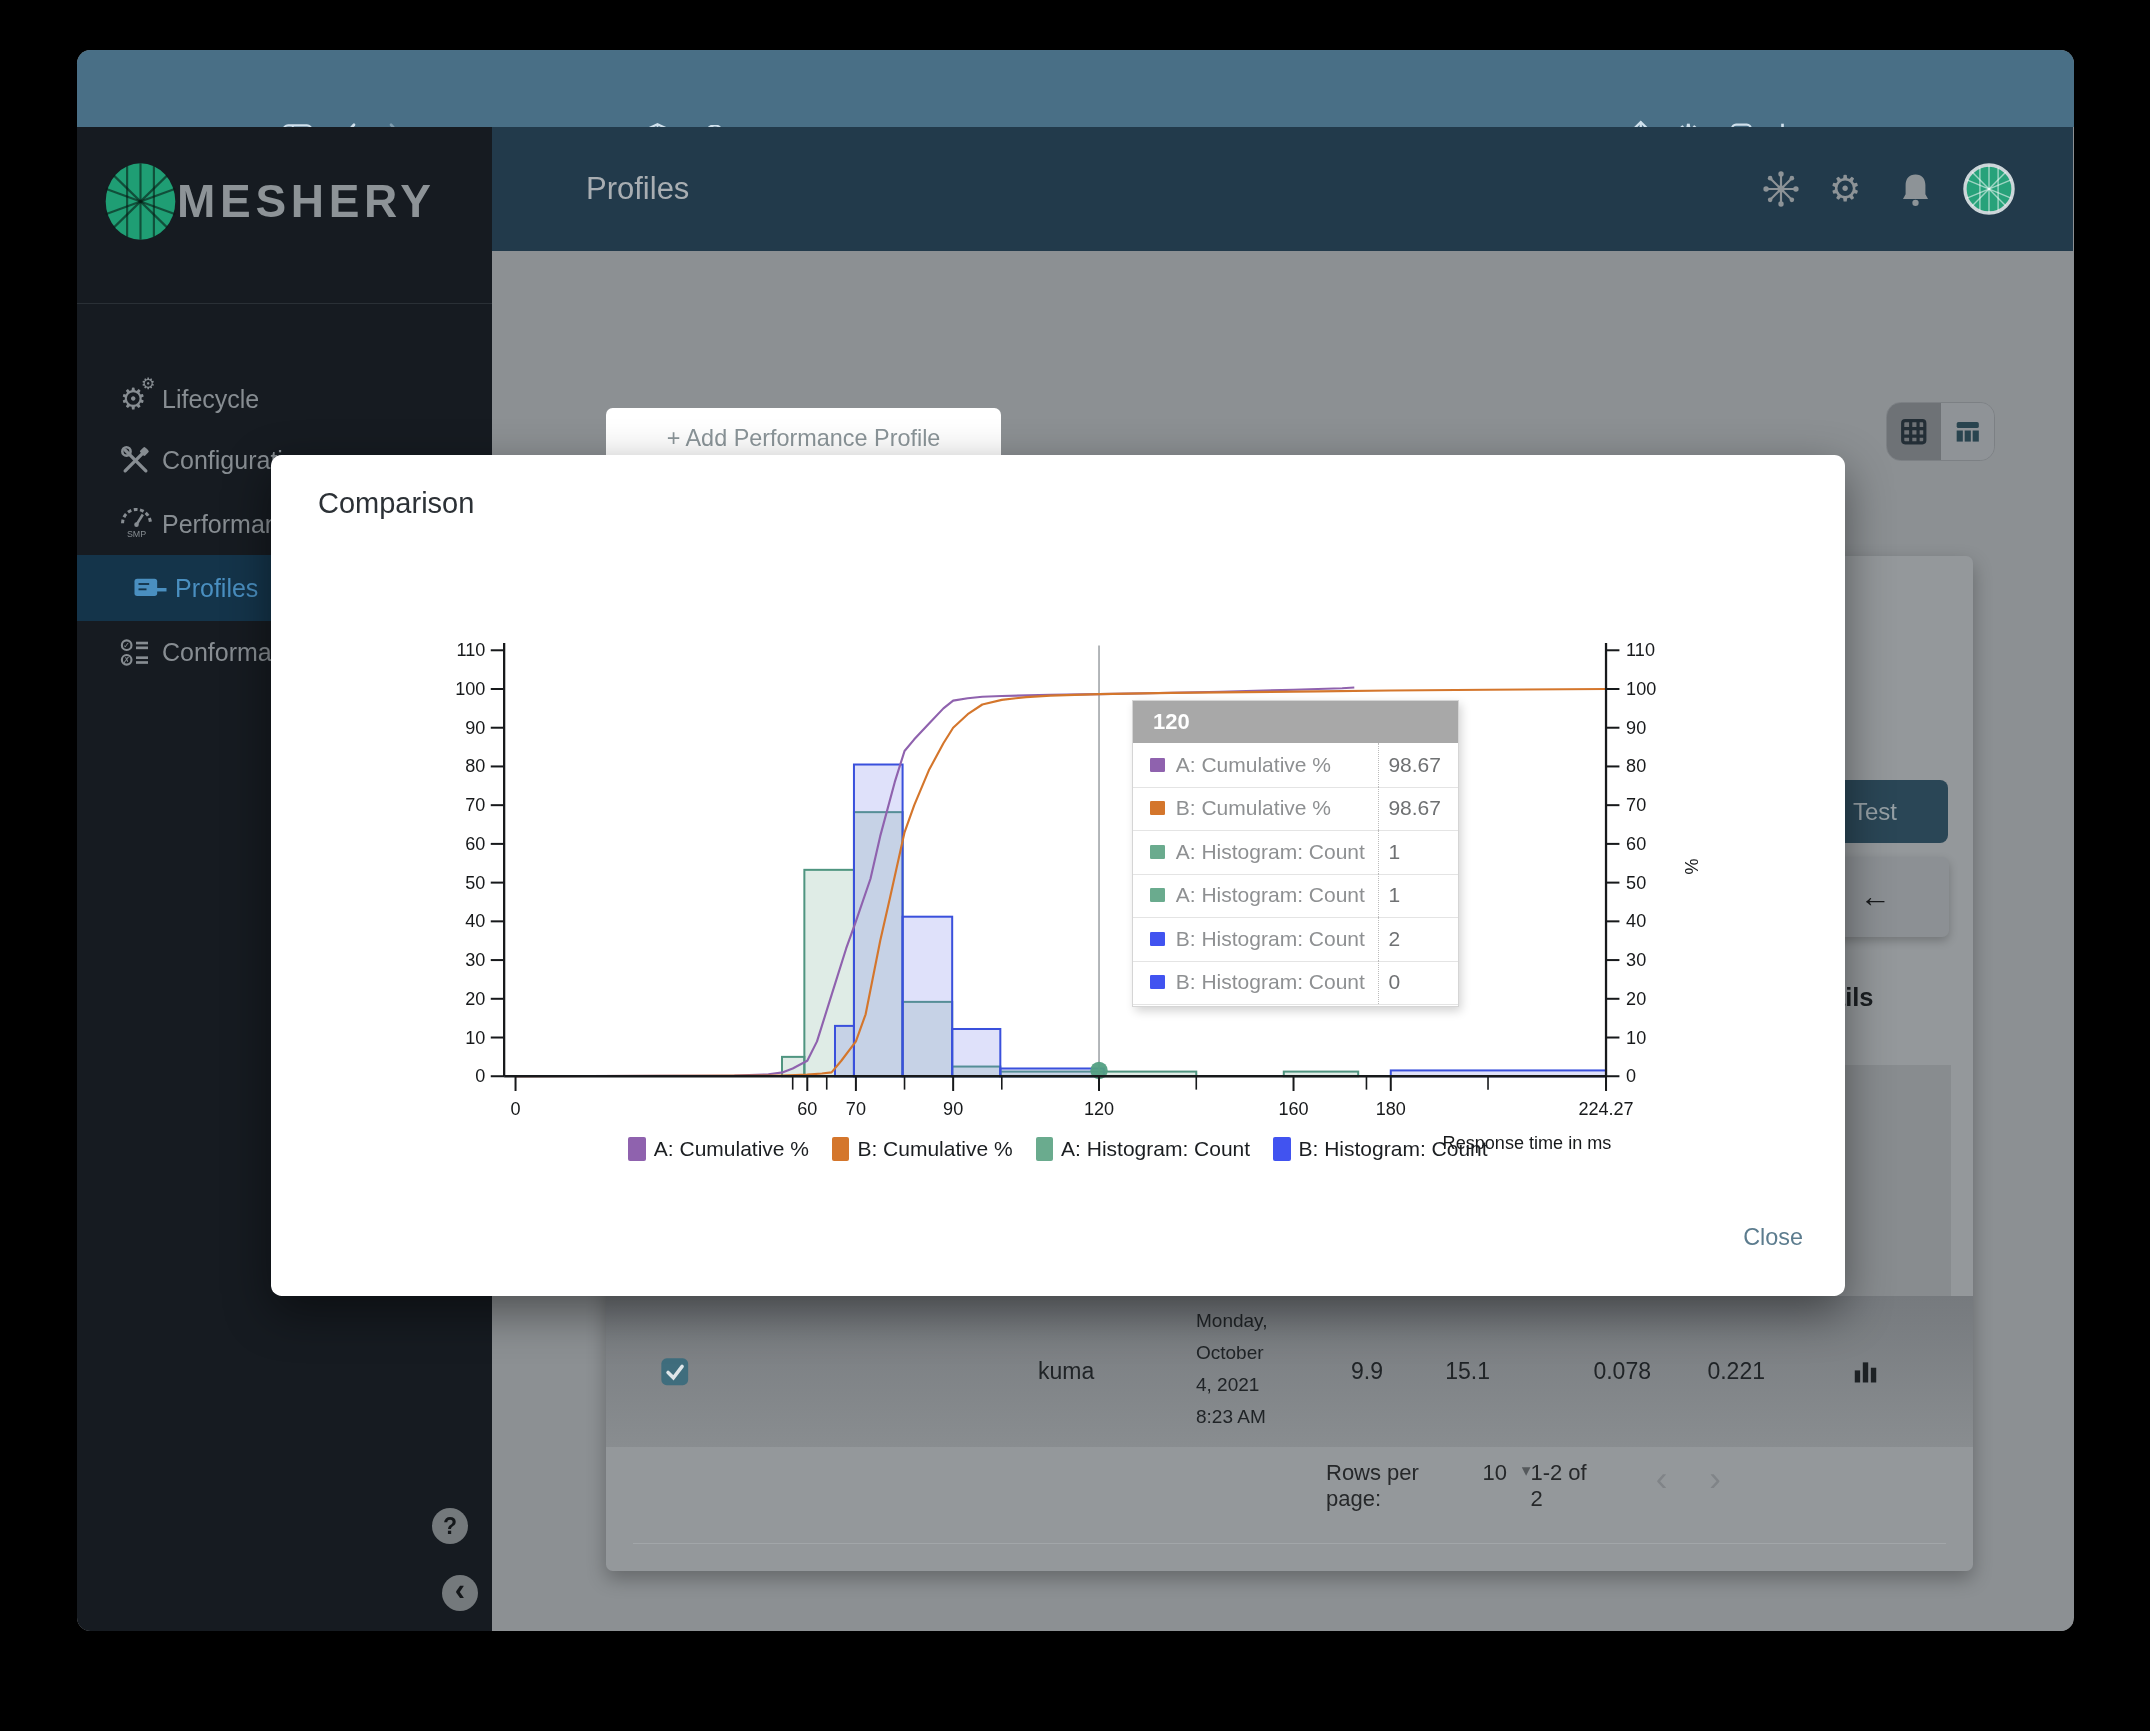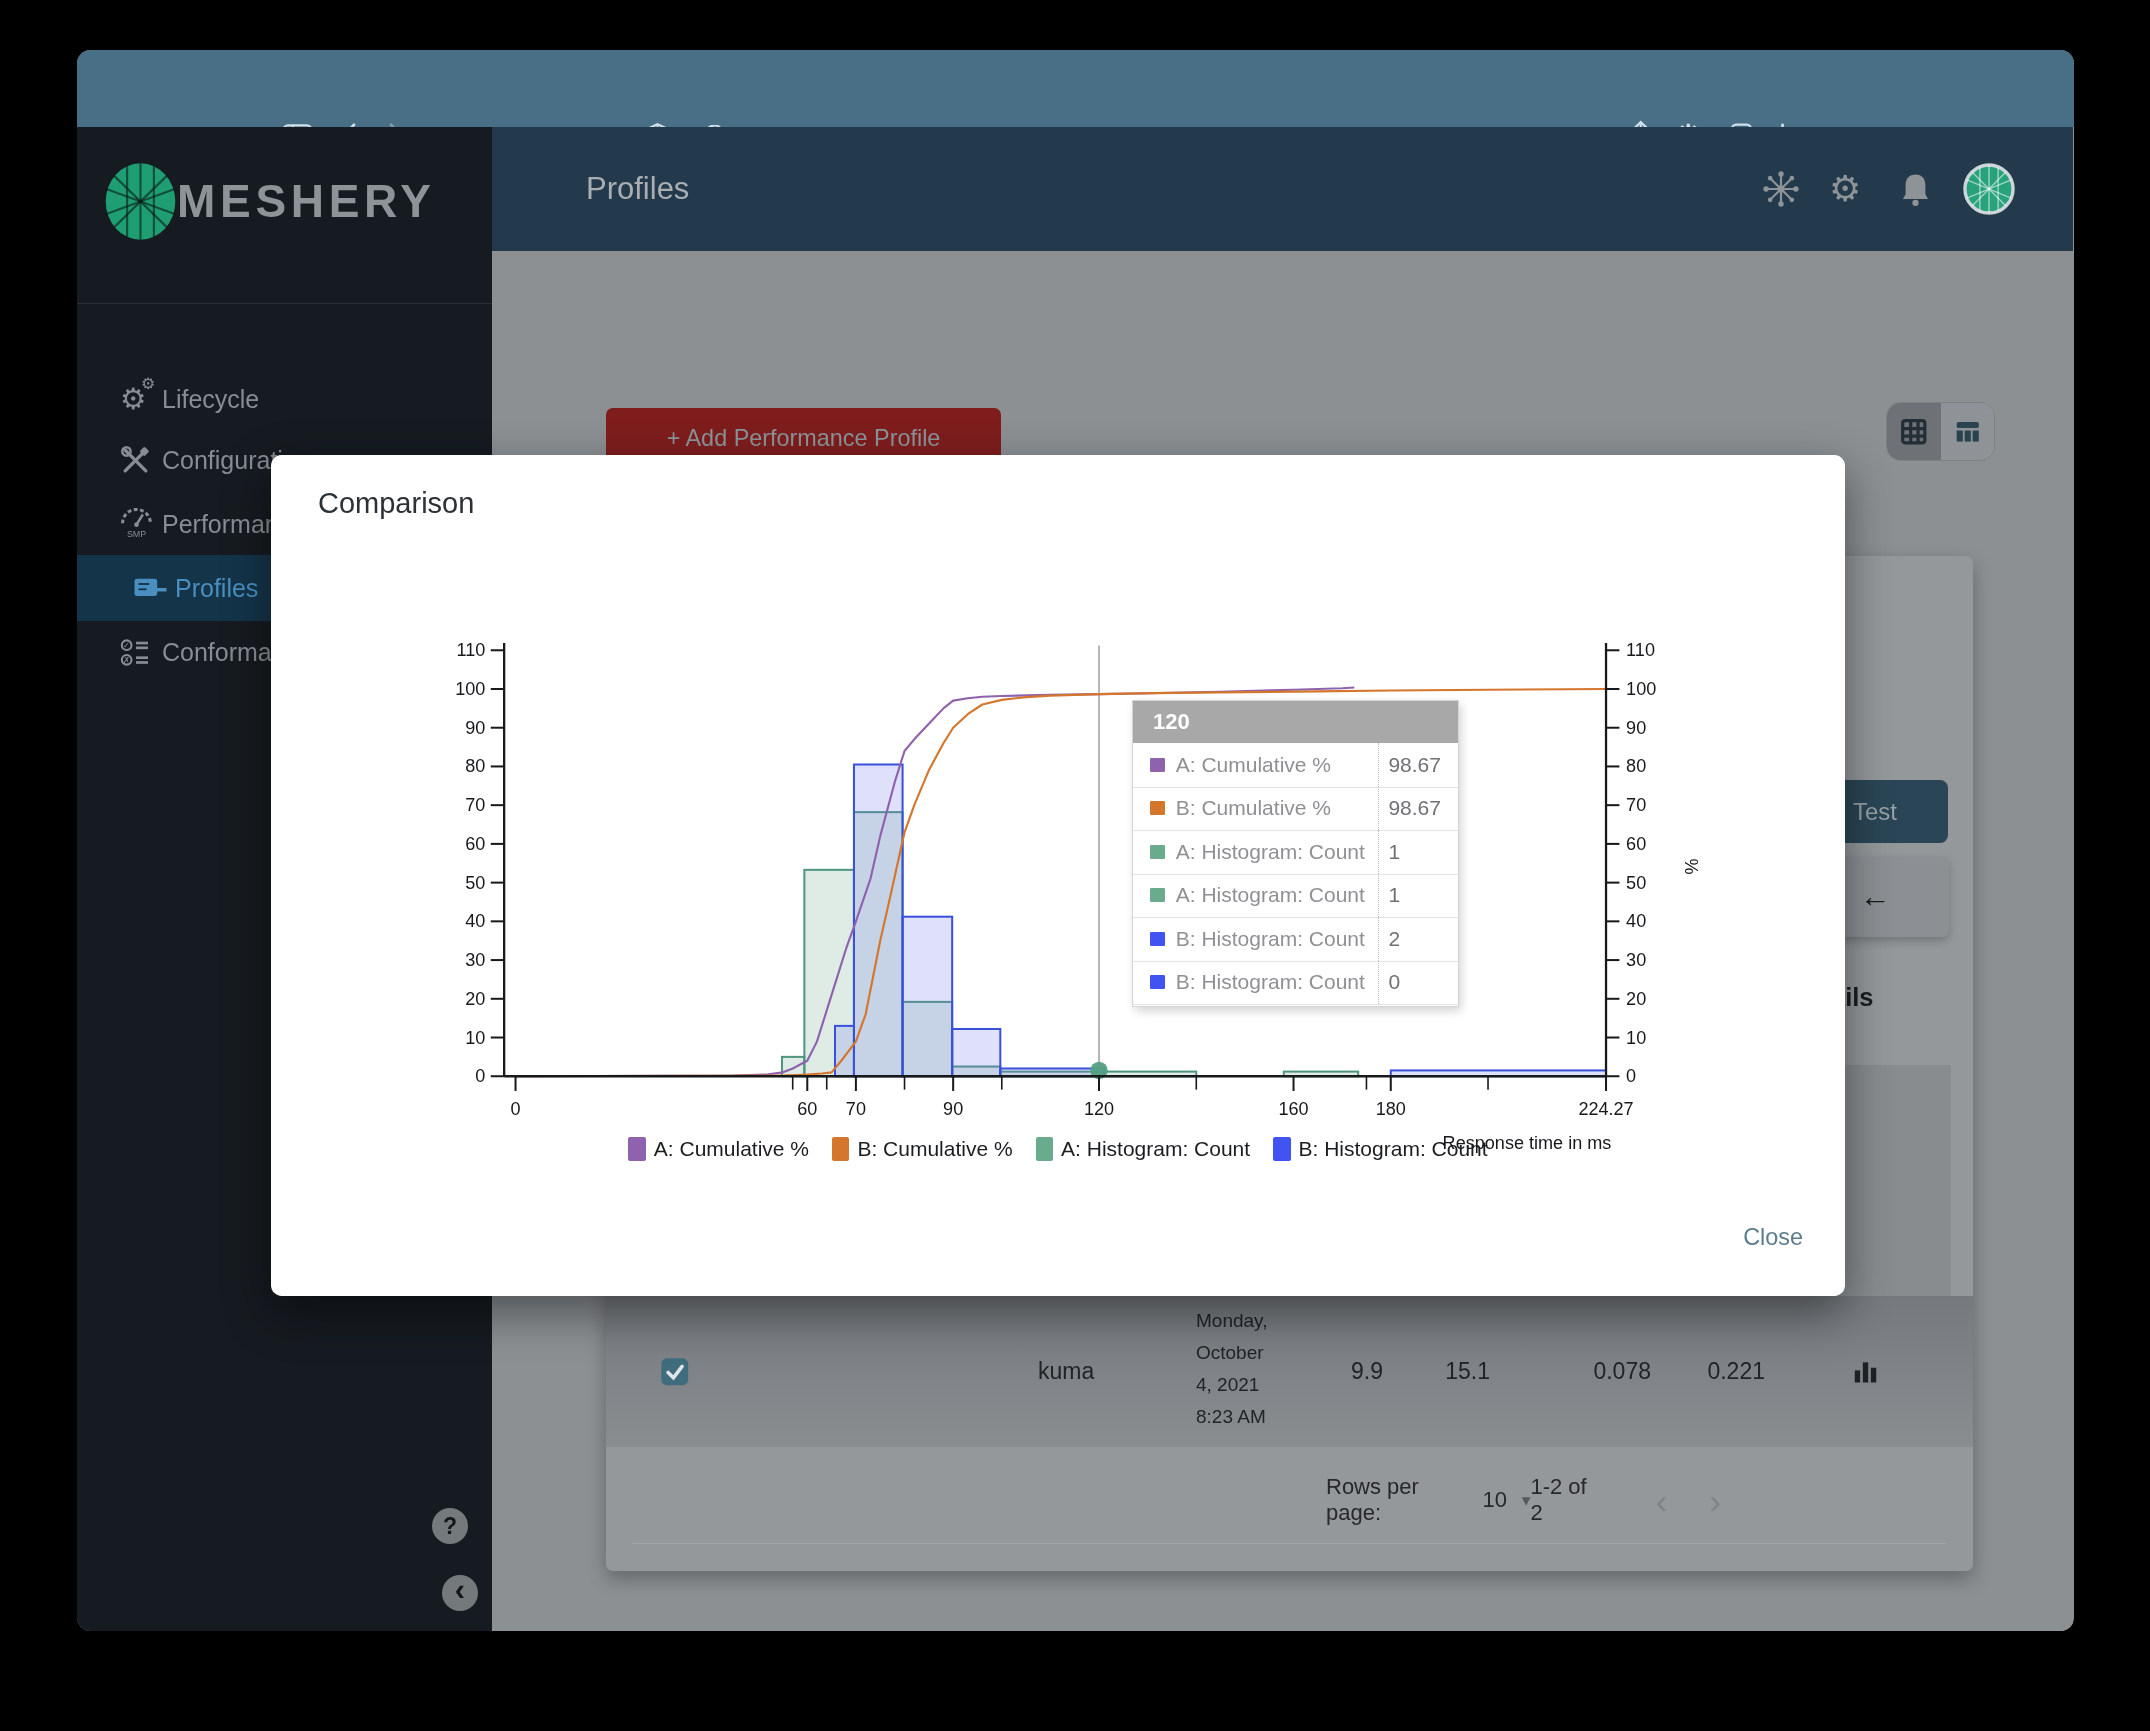--- a/index.html
+++ b/index.html
@@ -23,37 +23,37 @@
   .navsel{background:#14344a;color:#4a8fc0;}
   .navsel .nicon{margin-left:56px;}
   .circbtn{width:36px;height:36px;border-radius:50%;background:#74797c;color:#14171a;
     display:flex;align-items:center;justify-content:center;font-weight:bold;}
   
   #appheader{left:415px;top:77px;width:1581px;height:124px;background:#223a4b;}
   #pagetitle{left:94px;top:0;height:124px;display:flex;align-items:center;font-size:31px;color:#a9aeb2;font-weight:500;}
   .hicon{top:0;height:124px;display:flex;align-items:center;color:#8d9397;}
   
   #content{left:415px;top:201px;width:1581px;height:1380px;background:#8c9093;}
-  #addbtn{left:114px;top:157px;width:395px;height:60px;background:#7f1d1d;border-radius:6.7px;
+  #addbtn{left:114px;top:157px;width:395px;height:60px;background:#ffffff;border-radius:6.7px;
     display:flex;align-items:center;justify-content:center;color:#8b9599;font-size:23.4px;}
   #viewtoggle{left:1394px;top:151px;width:107px;height:57px;border:1.3px solid #7c8084;border-radius:14.7px;display:flex;overflow:hidden;}
   .togbtn{width:50%;display:flex;align-items:center;justify-content:center;}
   #card{left:114px;top:305px;width:1367px;height:1015px;background:#94989b;border-radius:6.7px;
     box-shadow:0 8px 19px rgba(0,0,0,0.28);}
   #testbtn{left:1196px;top:224px;width:146px;height:63px;background:#2a4656;border-radius:8px;
     display:flex;align-items:center;justify-content:center;color:#96a0a5;font-size:24px;}
   #arrowcard{left:1196px;top:301px;width:147px;height:80px;background:#8c9094;border-radius:6.7px;
     box-shadow:0 4px 9.4px rgba(0,0,0,0.22);display:flex;align-items:center;justify-content:center;
     color:#17191b;font-size:31px;}
   #detailstxt{left:1225px;top:427px;font-size:25.5px;font-weight:bold;color:#1b1f22;}
   #darkblock{left:1176px;top:509px;width:169px;height:231px;background:#888c8f;}
   #rowband{left:0;top:740px;width:1367px;height:151px;background:linear-gradient(#767a7e,#898d90);}
   .cell{top:740px;height:151px;display:flex;align-items:center;color:#202427;font-size:23px;}
   #datecell{left:590px;top:749px;color:#202427;font-size:19px;line-height:32px;}
-  #pagerow{left:0;top:904px;width:1115px;height:80px;display:flex;align-items:center;color:#26282a;font-size:22px;}
+  #pagerow{left:0;top:904px;width:1115px;height:80px;display:flex;color:#26282a;font-size:22px;}
   #pagdiv{left:27px;top:987px;width:1313px;height:1.3px;background:#a2a6a9;}
   .chev{color:#808488;font-size:35px;line-height:35px;}
   
   #modal{left:194px;top:405px;width:1574px;height:841px;background:#ffffff;border-radius:10.7px;
     box-shadow:0 16px 47px rgba(0,0,0,0.45);z-index:50;}
   #modaltitle{left:47px;top:32px;font-size:29px;color:#2c3136;}
   #chartsvg{left:201px;top:157px;overflow:visible;}
   #legend{left:0;top:682px;width:1574px;display:flex;justify-content:center;gap:23px;align-items:center;}
   .legitem{display:flex;align-items:center;gap:8px;font-size:21px;color:#1b1e21;}
   .legsw{width:17.4px;height:24px;border-radius:2px;}

